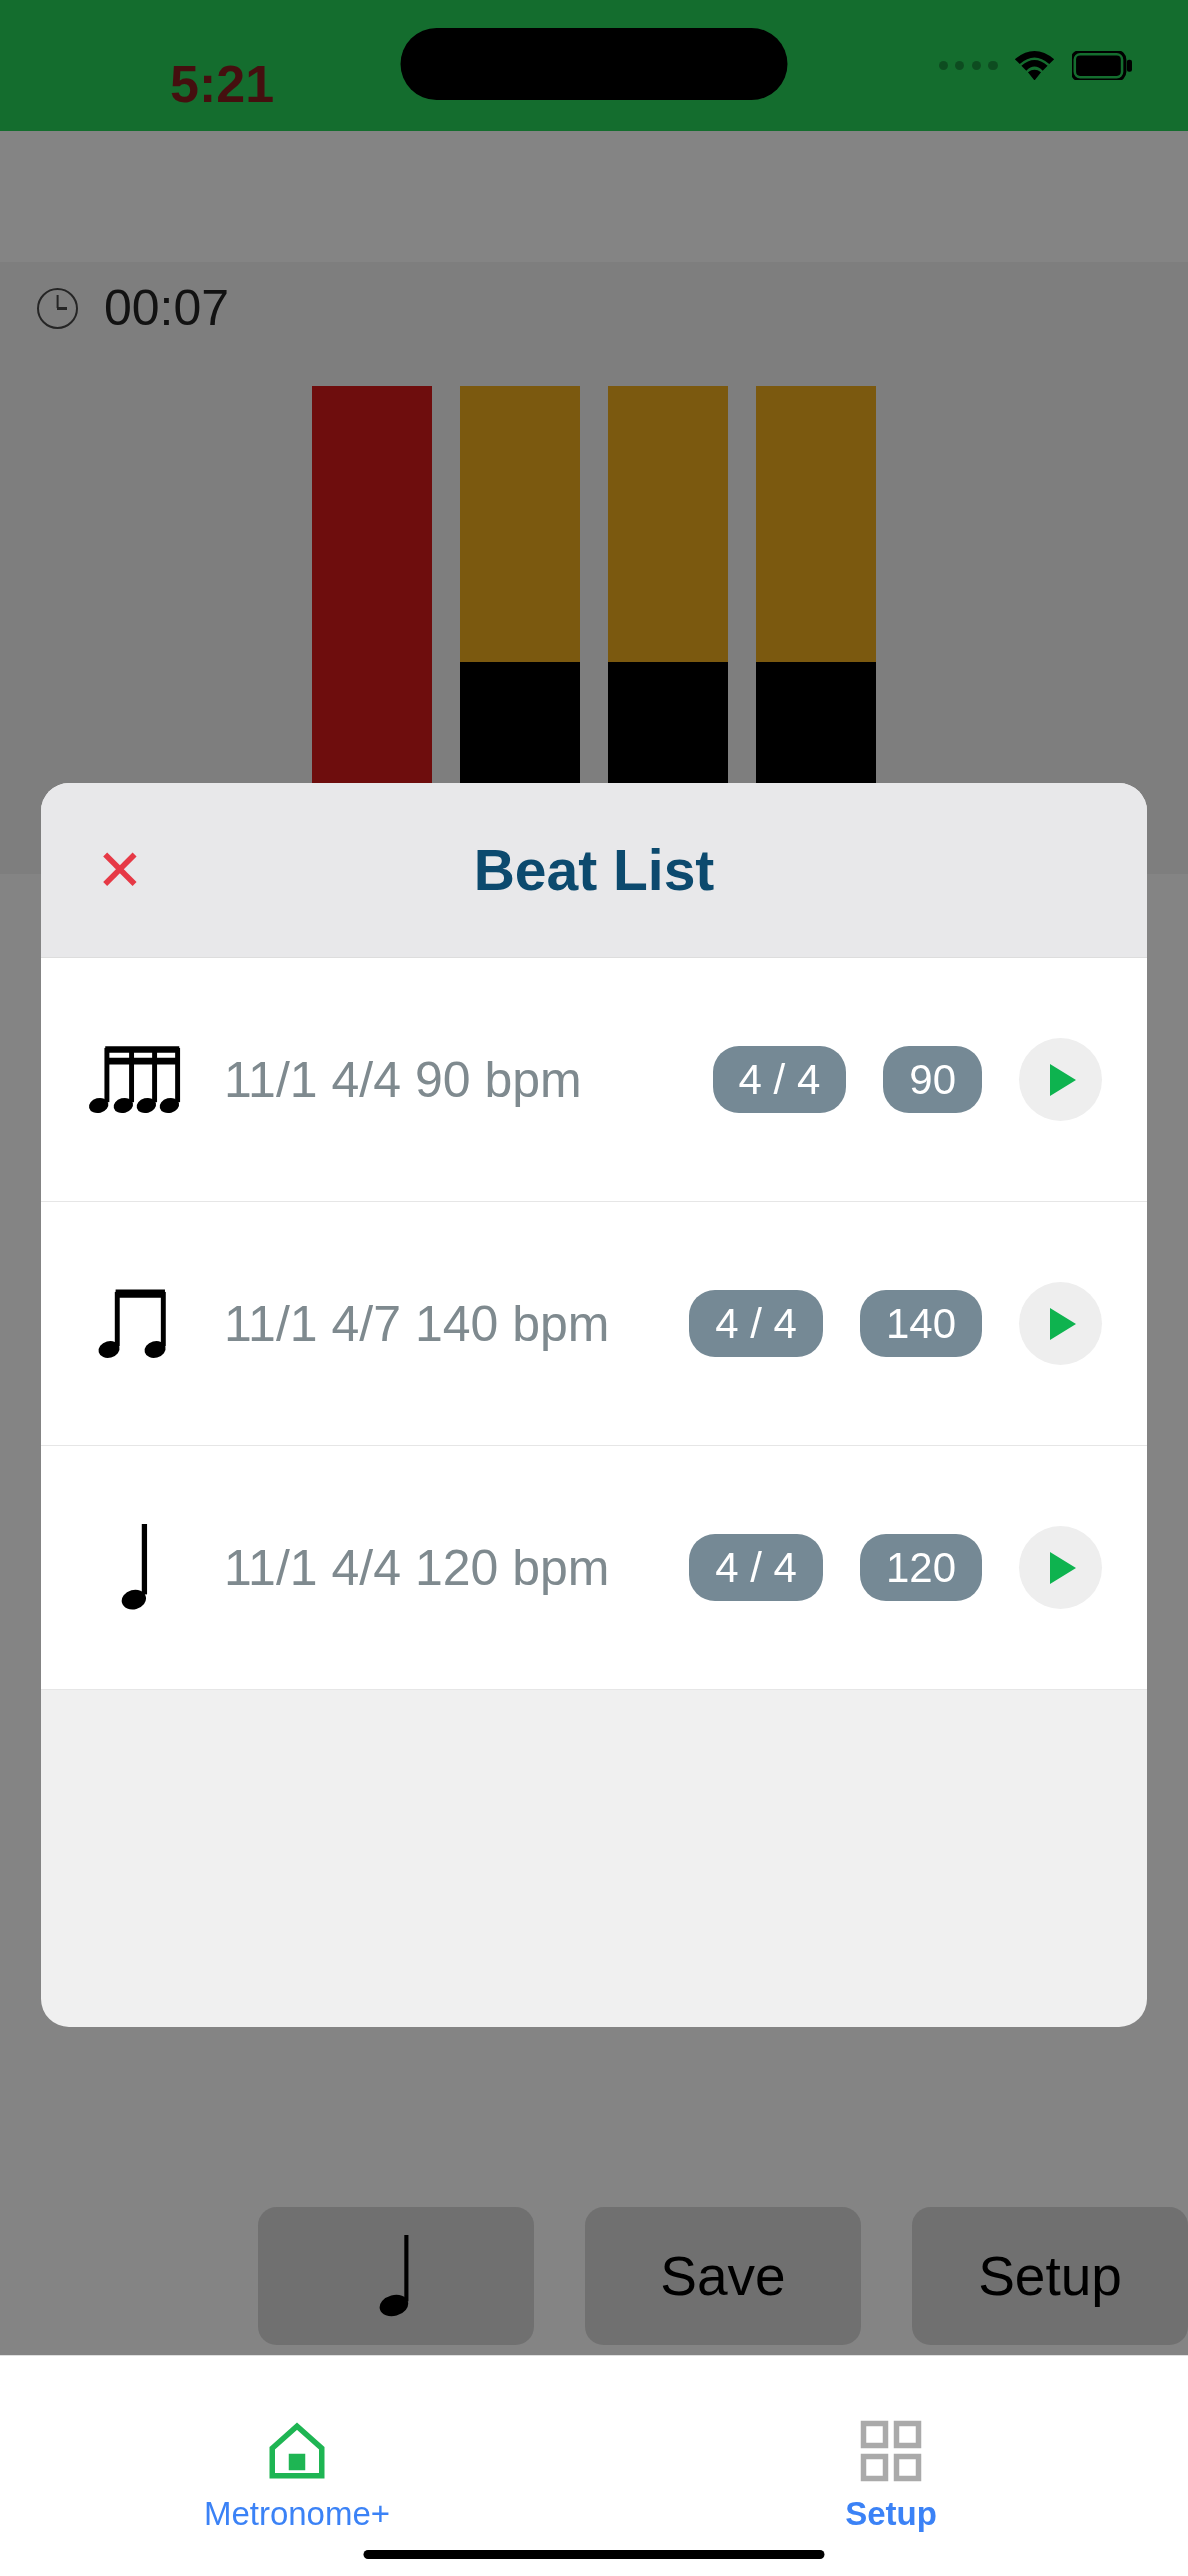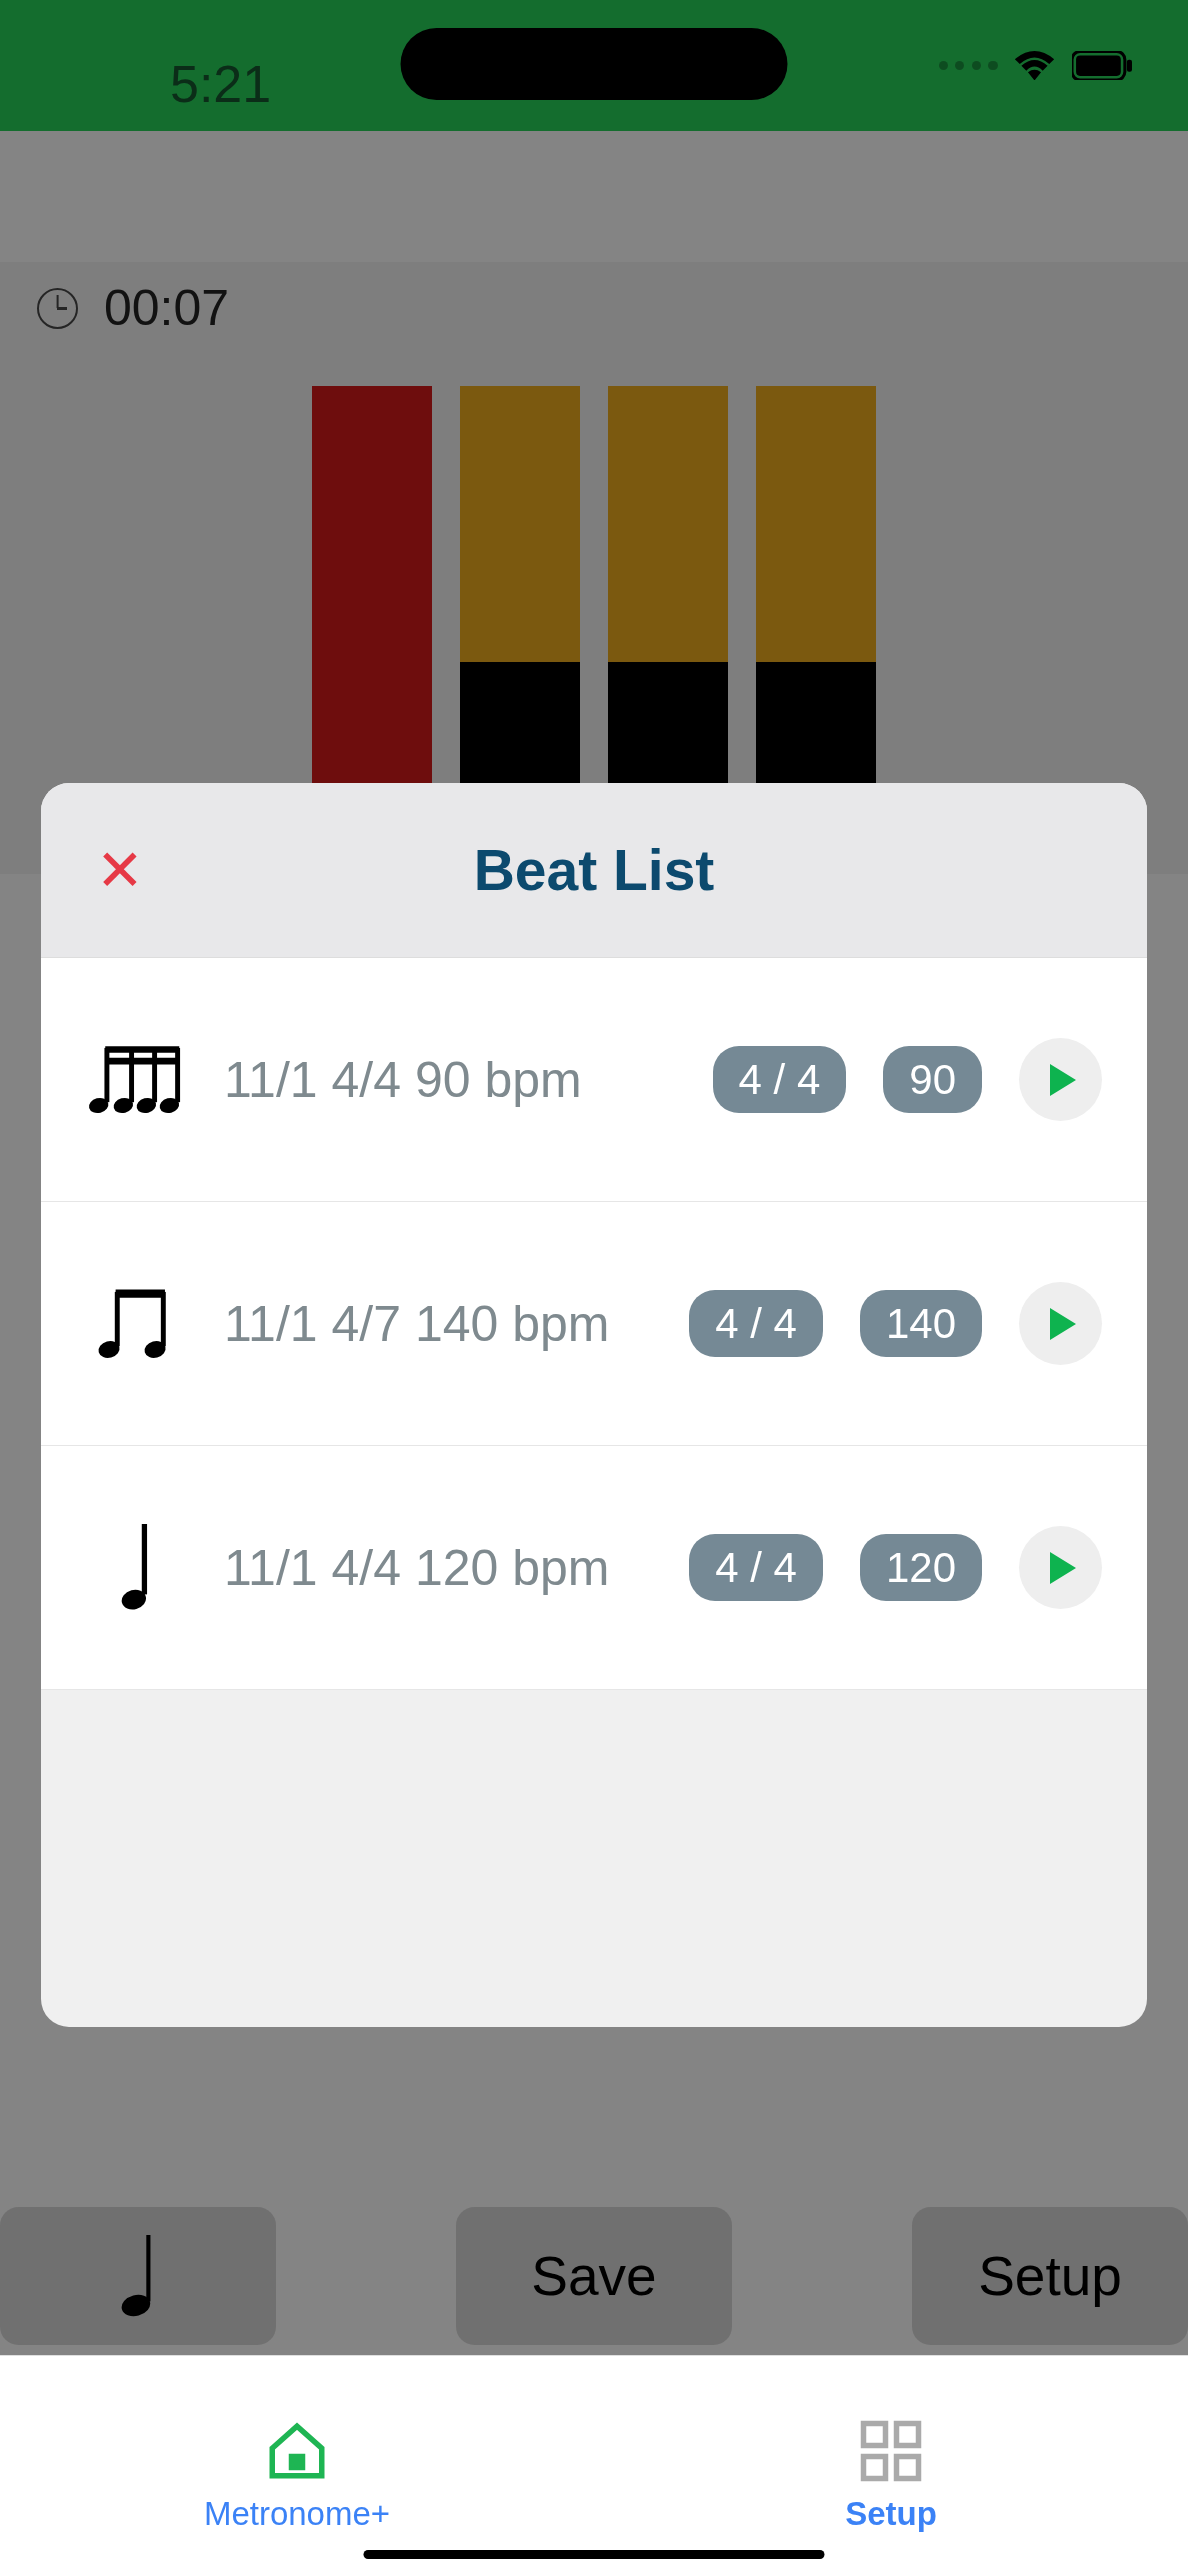--- a/index.html
+++ b/index.html
@@ -1,19 +1,19 @@
 <!DOCTYPE html>
 <html style="font-size:14.7px"><head>
   <meta charset="utf-8">
   <style>
     * { margin: 0; padding: 0; box-sizing: border-box; font-family: -apple-system, BlinkMacSystemFont, 'Segoe UI', sans-serif; }
     body { width: 1188px; height: 2576px; background: #f0f0f0; position: relative; overflow: hidden; }
     
     .status-bar { height: 131px; background: #25c755; display: flex; align-items: center; justify-content: space-between; padding: 0 46px; position: relative; }
-    .status-time { font-size: 52px; font-weight: 400; color: #14532d; margin-left: 124px; margin-top: 36px; }
+    .status-time { font-size: 52px; font-weight: 700; color: #7f1d1d; margin-left: 124px; margin-top: 36px; }
     .notch { width: 387px; height: 72px; background: #000; border-radius: 37px; position: absolute; left: 50%; transform: translateX(-50%); top: 28px; }
     .status-right { display: flex; align-items: center; gap: 16.6px; margin-right: 9.2px; }
     .dots { display: flex; gap: 7.4px; }
     .dot { width: 9.2px; height: 9.2px; border-radius: 50%; background: rgba(0,0,0,0.3); }
     .wifi-icon { width: 41px; height: 29.5px; }
     .battery-icon { width: 61px; height: 29.5px; }
     
     .main-bg { position: absolute; top: 0; left: 0; width: 100%; height: 100%; z-index: 1; }
     .timer-bar { height: 92px; background: #e5e5e5; display: flex; align-items: center; padding: 0 37px; gap: 26px; margin-top: 131px; }
     .clock-icon { width: 41px; height: 41px; border: 2.8px solid #444; border-radius: 50%; position: relative; }
@@ -36,21 +36,21 @@
     
     .beat-item { display: flex; align-items: center; padding: 0 45px; height: 244px; border-bottom: 0.9px solid #e6e6e6; gap: 37px; background: #fff; }
     .note-icon { width: 101px; height: 83px; flex-shrink: 0; display: flex; align-items: center; justify-content: center; }
     .beat-label { flex: 1; font-size: 50px; color: #7f8a8f; font-weight: 400; }
     .beat-pill { background: #758995; color: #fff; border-radius: 26px; padding: 9.2px 26px; font-size: 42px; font-weight: 500; }
     .beat-play-btn { width: 83px; height: 83px; background: #eee; border-radius: 50%; display: flex; align-items: center; justify-content: center; flex-shrink: 0; }
     .play-triangle { width: 0; height: 0; border-top: 16.6px solid transparent; border-bottom: 16.6px solid transparent; border-left: 26px solid #0eb34f; margin-left: 5.5px; }
     
     .modal-footer { background: #f0f0f0; height: 276px; }
     
-    .bottom-buttons { position: absolute; top: 2207px; left: 0; right: 0; display: flex; justify-content: space-between; gap: 51px; z-index: 1; }
+    .bottom-buttons { position: absolute; top: 2207px; left: 0; right: 0; display: flex; justify-content: flex-end; gap: 51px; z-index: 1; }
     .btn { width: 276px; height: 138px; background: #ccc; border-radius: 18.4px; display: flex; align-items: center; justify-content: center; font-size: 55px; color: #000; }
     
     .tab-bar { position: absolute; bottom: 0; left: 0; right: 0; height: 221px; background: #fff; display: flex; z-index: 20; border-top: 0.9px solid #e0e0e0; }
     .tab { flex: 1; display: flex; flex-direction: column; align-items: center; justify-content: center; gap: 11px; padding-top: 18.4px; }
     .tab-icon { width: 66px; height: 66px; }
     .tab-label { font-size: 33px; }
     .tab-active .tab-label { color: #3b82f6; }
     .tab-inactive .tab-label { color: #3b82f6; font-weight: bold; }
     
     .home-indicator { position: absolute; bottom: 16.6px; left: 50%; transform: translateX(-50%); width: 461px; height: 9.2px; background: #000; border-radius: 9.2px; z-index: 25; }

